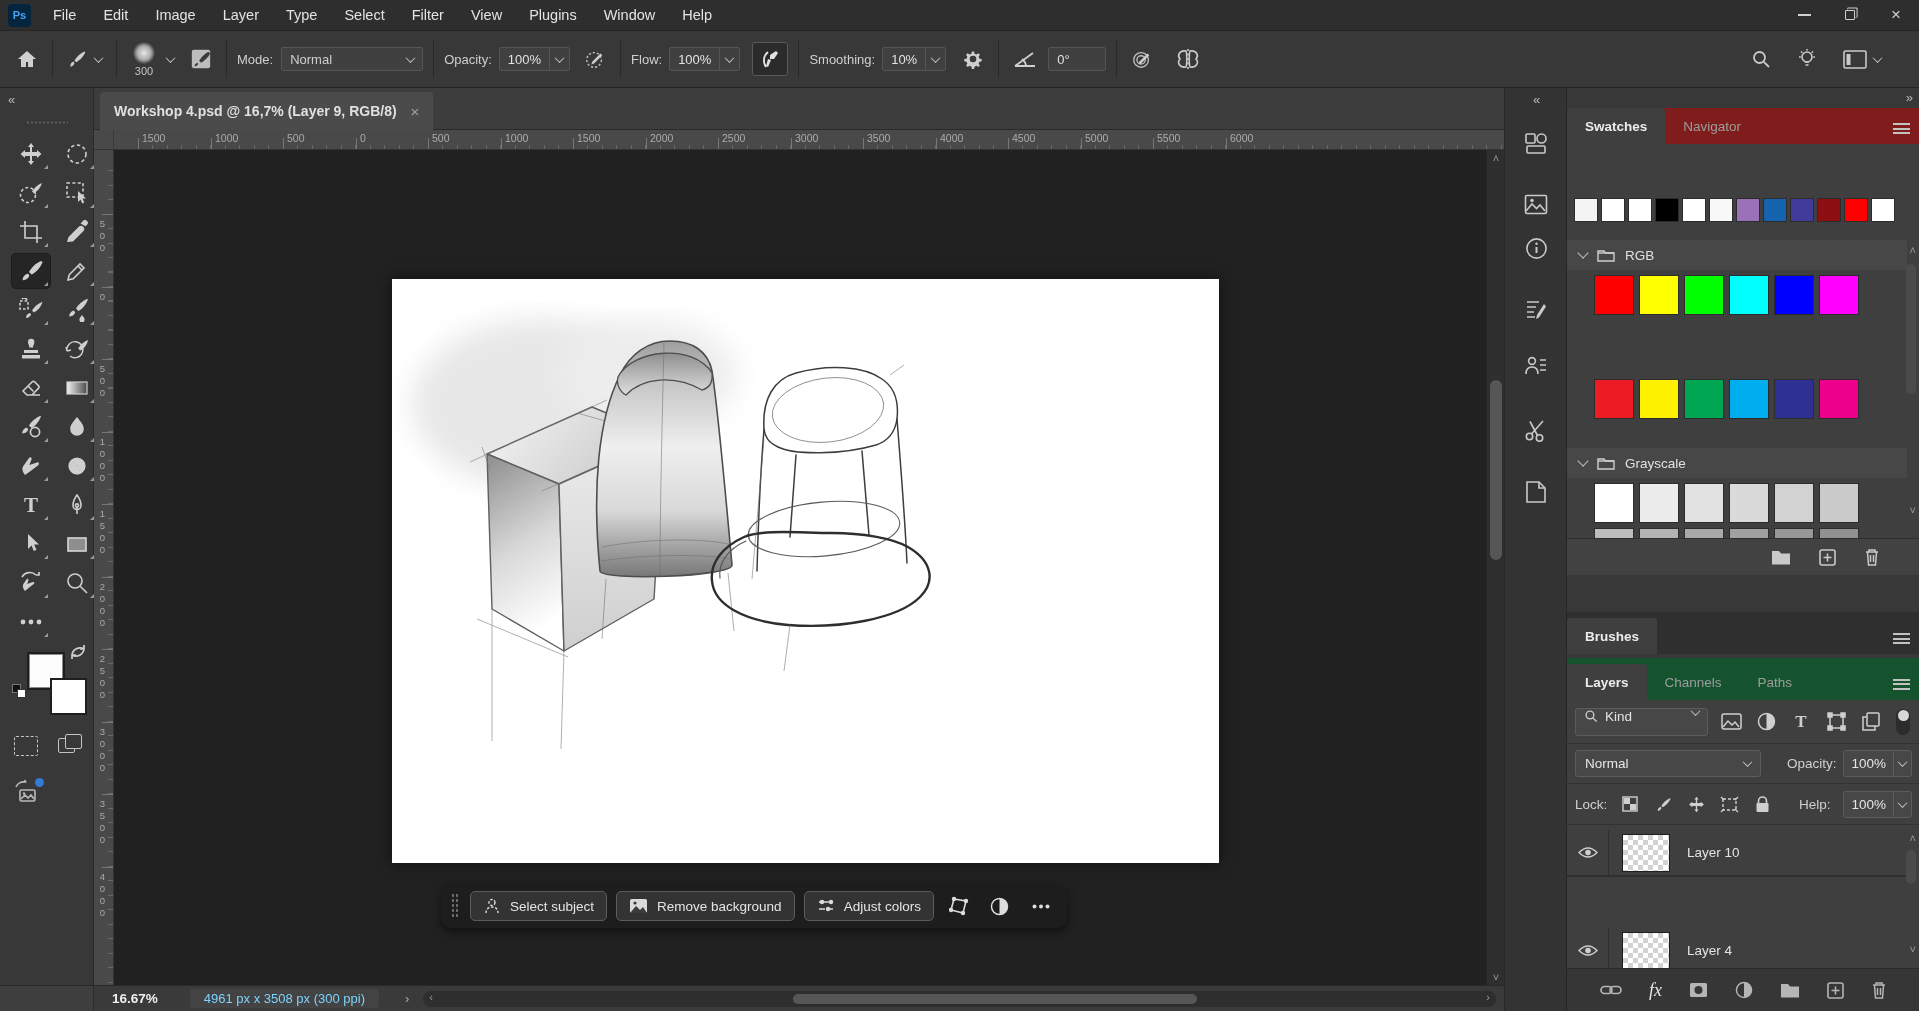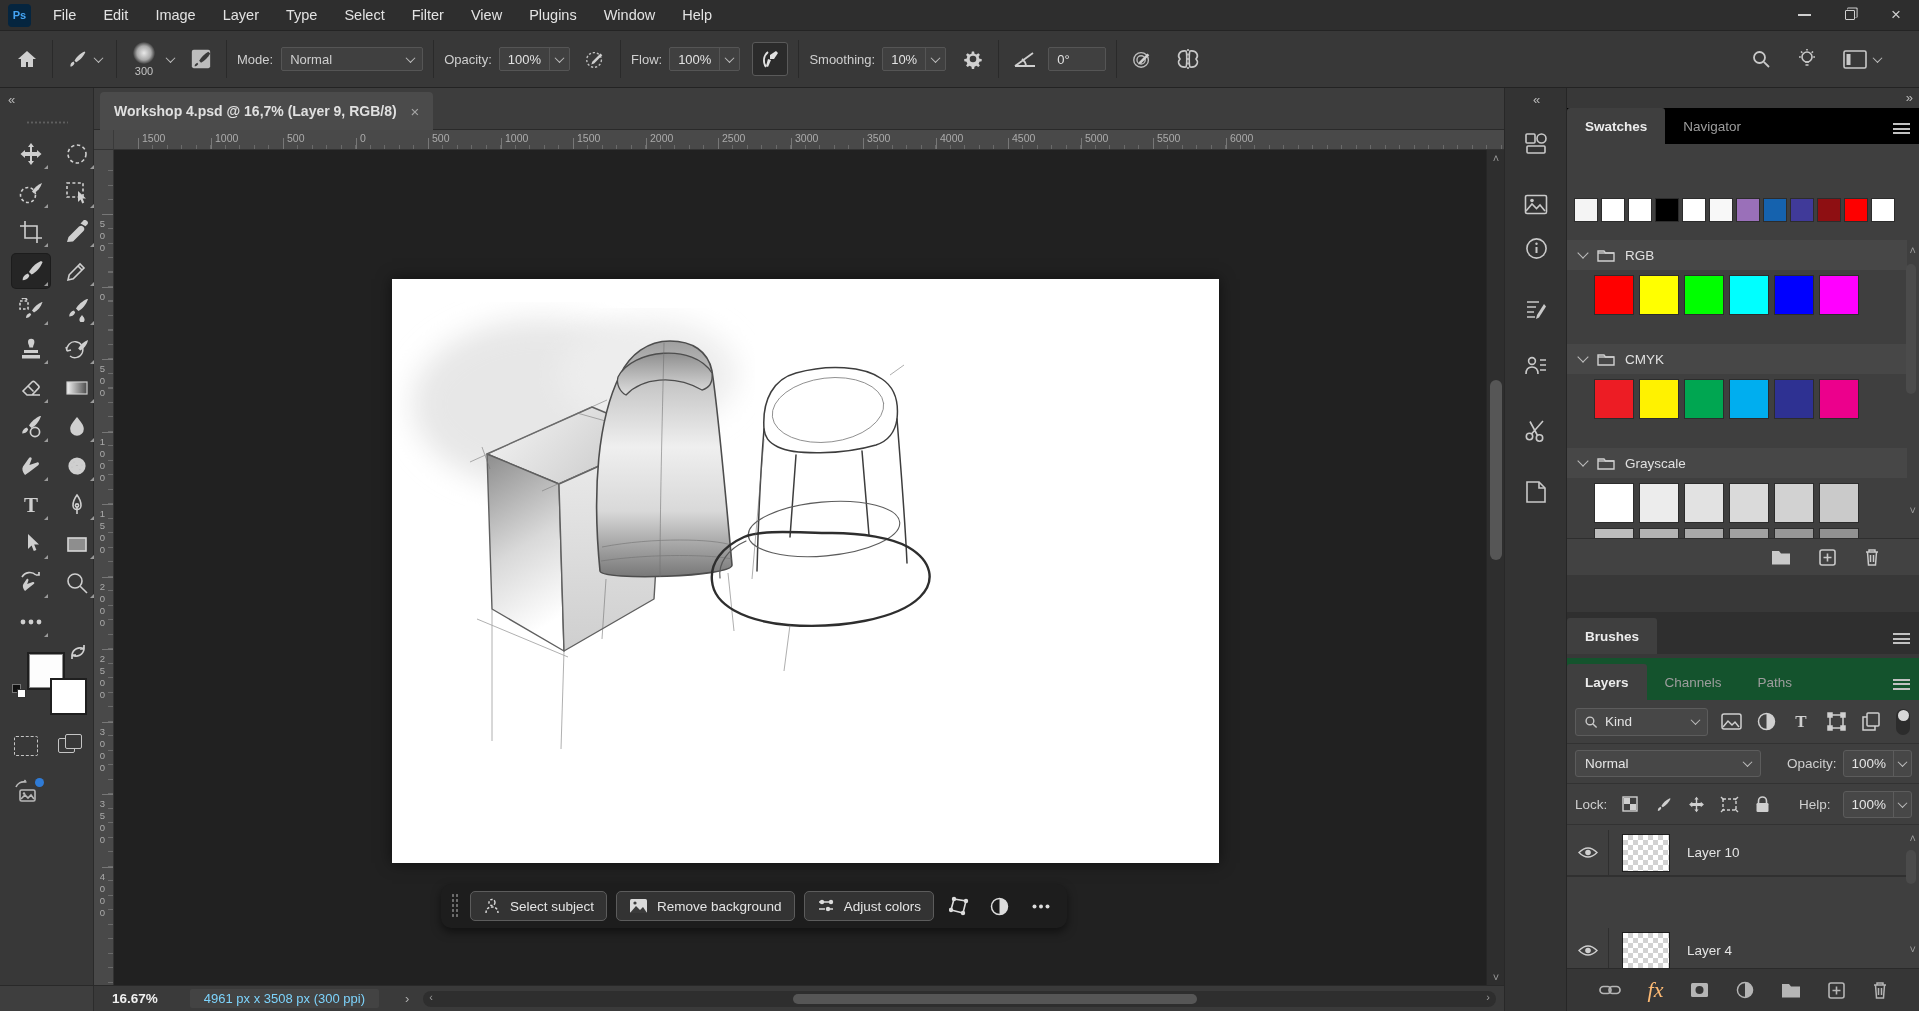--- a/index.html
+++ b/index.html
@@ -105,21 +105,21 @@
   .ctxico { width:32px; height:30px; display:flex; align-items:center; justify-content:center; color:#dcdcdc; }
 
   
   #dockstrip { position:absolute; left:1504px; top:88px; width:62px; height:923px; background:#333333; border-left:1px solid #282828; }
   #dockstrip .collapse2 { position:absolute; left:28px; top:4px; color:#b9b9b9; font-size:13px; letter-spacing:-2px; }
   .dockico { position:absolute; left:13px; width:36px; height:36px; display:flex; align-items:center; justify-content:center; }
   .dockico svg { stroke:#c9c9c9; fill:none; stroke-width:1.6; }
 
   
   #rightpanel { position:absolute; left:1566px; top:88px; width:353px; height:923px; background:#383838; border-left:1px solid #262626; }
-  .ptabbar { position:absolute; left:0; width:353px; height:36px; background:#000000; display:flex; align-items:flex-end; }
+  .ptabbar { position:absolute; left:0; width:353px; height:36px; background:#7f1d1d; display:flex; align-items:flex-end; }
   .ptab { height:36px; display:flex; align-items:center; padding:0 18px; font-size:13.5px; color:#9d9d9d; }
   .ptab.on { background:#3f3f3f; color:#ececec; font-weight:bold; border-radius:3px 3px 0 0; }
   .pmenu { margin-left:auto; margin-right:10px; margin-bottom:10px; width:17px; height:11px;
     background:repeating-linear-gradient(#c2c2c2 0 2px, transparent 2px 4.5px); }
   .panelexp { position:absolute; right:8px; top:2px; color:#b9b9b9; font-size:13px; letter-spacing:-2px; }
 
   #swatchbody { position:absolute; left:0; top:56px; width:353px; height:431px; background:#3f3f3f; }
   .searchrow { position:absolute; left:8px; top:10px; display:flex; align-items:center; gap:8px; width:330px; }
   .searchrow input { flex:1; height:30px; background:#3f3f3f; border:1px solid #6a6a6a; border-radius:3px;
     color:#bdbdbd; font-style:italic; font-size:13.5px; padding:0 10px; outline:none; }
@@ -133,21 +133,21 @@
   .swfooter { position:absolute; left:0; top:394px; width:353px; height:37px; background:#424242; border-top:1px solid #2e2e2e;
     display:flex; align-items:center; justify-content:flex-end; gap:28px; padding-right:40px; }
   .swscroll { position:absolute; right:4px; top:170px; width:10px; height:130px; background:#4b4b4b; border-radius:5px; }
   .swscrollarr { position:absolute; right:4px; color:#9c9c9c; font-size:11px; }
 
   .brushesbar { position:absolute; left:0; top:524px; width:353px; height:42px; background:#2f2f2f; display:flex; align-items:flex-end; }
   .layertabs { position:absolute; left:0; top:570px; width:353px; height:42px; background:#14532d; display:flex; align-items:flex-end; }
 
   #layersbody { position:absolute; left:0; top:612px; width:353px; height:311px; background:#3f3f3f; }
   .kindrow { position:absolute; left:0; top:0; width:353px; height:44px; display:flex; align-items:center; padding:0 8px; gap:11px; border-bottom:1px solid #323232; }
-  .kindbox { display:flex; align-items:center; width:133px; height:28px; background:#474747; border:1px solid #5c5c5c; border-radius:3px; padding:0 8px; gap:7px; font-size:13.5px; color:#e2e2e2; }
+  .kindbox { display:flex; align-items:flex-start; width:133px; height:28px; background:#474747; border:1px solid #5c5c5c; border-radius:3px; padding:0 8px; gap:7px; font-size:13.5px; color:#e2e2e2; }
   .kindbox .chev { margin-left:auto; }
   .fico { width:24px; display:flex; justify-content:center; color:#cfcfcf; }
   .pill { width:14px; height:26px; background:#2c2c2c; border-radius:7px; position:relative; margin-left:2px; }
   .pill::after { content:""; position:absolute; left:1.5px; top:1.5px; width:11px; height:11px; border-radius:50%; background:#d8d8d8; }
   .blendrow { position:absolute; left:0; top:44px; width:353px; height:40px; display:flex; align-items:center; padding:0 8px; border-bottom:1px solid #323232; font-size:13.5px; }
   .blendsel { display:flex; align-items:center; justify-content:space-between; width:186px; height:27px; background:#474747; border:1px solid #5c5c5c; border-radius:3px; padding:0 9px; color:#e6e6e6; }
   .smallval { display:flex; align-items:center; height:27px; background:#474747; border:1px solid #5c5c5c; border-radius:3px; margin-left:7px; }
   .smallval .val { padding:0 7px; color:#e6e6e6; }
   .smallval .chevcell { width:18px; height:100%; border-left:1px solid #5c5c5c; display:flex; align-items:center; justify-content:center; }
   .lockrow { position:absolute; left:0; top:84px; width:353px; height:41px; display:flex; align-items:center; padding:0 8px; gap:13px; border-bottom:1px solid #323232; font-size:13.5px; color:#cfcfcf; }
@@ -155,21 +155,21 @@
   #layerlist { position:absolute; left:0; top:125px; width:353px; height:143px; overflow:hidden; }
   .lrow { position:absolute; left:0; width:340px; height:47px; background:#3f3f3f; display:flex; align-items:center; border-bottom:2px solid #303030; }
   .lrow.sel { background:#5b5b5b; }
   .eyecell { width:42px; height:100%; display:flex; align-items:center; justify-content:center; border-right:1px solid #2f2f2f; }
   .lthumb { width:48px; height:38px; margin-left:13px; border:1px solid #1e1e1e;
     background:conic-gradient(#d2d2d2 0 25%, #fff 0 50%, #d2d2d2 0 75%, #fff 0) 0 0/10px 10px; }
   .lrow.sel .lthumb { outline:2px solid #f0f0f0; outline-offset:1px; }
   .lname { margin-left:17px; font-size:13.5px; color:#e4e4e4; }
   #layerfooter { position:absolute; left:0; top:268px; width:353px; height:43px; background:#363636; border-top:1px solid #2a2a2a;
     display:flex; align-items:center; justify-content:center; gap:27px; color:#b5b5b5; }
-  .fxtxt { font-style:italic; font-family:"Liberation Serif", serif; font-size:22px; color:#fdba74; }
+  .fxtxt { font-style:italic; font-family:"Liberation Serif", serif; font-size:18px; color:#e5e5e5; }
 
   
   #statusbar { position:absolute; left:0; top:985px; width:1504px; height:26px; background:#3a3a3a; border-top:1px solid #292929;
     display:flex; align-items:center; font-size:13px; }
   #statusbar .toolsgap { width:94px; height:100%; border-right:1px solid #2c2c2c; background:#3e3e3e; }
   .zoomfield { margin-left:18px; font-size:13.5px; color:#f0f0f0; font-weight:bold; }
   .dimsbox { margin-left:32px; background:#434343; padding:2px 14px; border-radius:2px; color:#7dd3fc; }
   .statchev { margin-left:26px; color:#b0b0b0; font-size:13px; }
   .hscrolltrack { position:relative; margin-left:14px; flex:1; height:16px; background:#2e2e2e; border-radius:8px; margin-right:8px; }
   .hscrolltrack .thumb { position:absolute; left:370px; top:3px; width:404px; height:10px; background:#565656; border-radius:5px; }
@@ -822,28 +822,20 @@
       </div>
       <div class="swrow" style="top:131px">
         <div class="bsw" style="background: rgb(255, 0, 0);"></div>
         <div class="bsw" style="background: rgb(255, 255, 0);"></div>
         <div class="bsw" style="background: rgb(0, 255, 0);"></div>
         <div class="bsw" style="background: rgb(0, 255, 255);"></div>
         <div class="bsw" style="background: rgb(0, 0, 255);"></div>
         <div class="bsw" style="background: rgb(255, 0, 255);"></div>
       </div>
 
-      <div class="grouphdr" style="top:200px">
-        <i class="gv"></i>
-        <svg class="ico" width="18" height="14" viewBox="0 0 18 14" fill="none" stroke="#cfcfcf" stroke-width="1.4">
-            <path d="M1 3 h6 l1.5 2 H17 v8 H1 Z"></path>
-            <path d="M1 5 h16"></path>
-          </svg>
-        <span>CMYK</span>
-      </div>
       <div class="swrow" style="top:235px">
         <div class="bsw" style="background: rgb(237, 28, 36);"></div>
         <div class="bsw" style="background: rgb(255, 242, 0);"></div>
         <div class="bsw" style="background: rgb(0, 166, 81);"></div>
         <div class="bsw" style="background: rgb(0, 174, 239);"></div>
         <div class="bsw" style="background: rgb(46, 49, 146);"></div>
         <div class="bsw" style="background: rgb(236, 0, 140);"></div>
       </div>
 
       <div class="grouphdr" style="top:304px">

